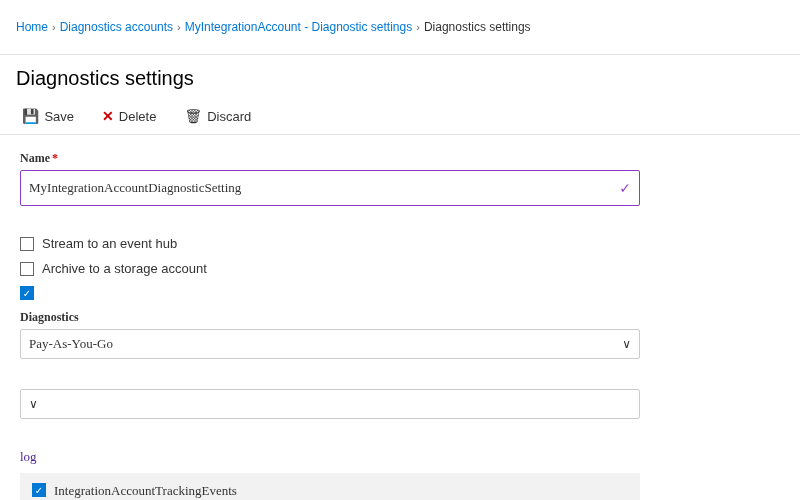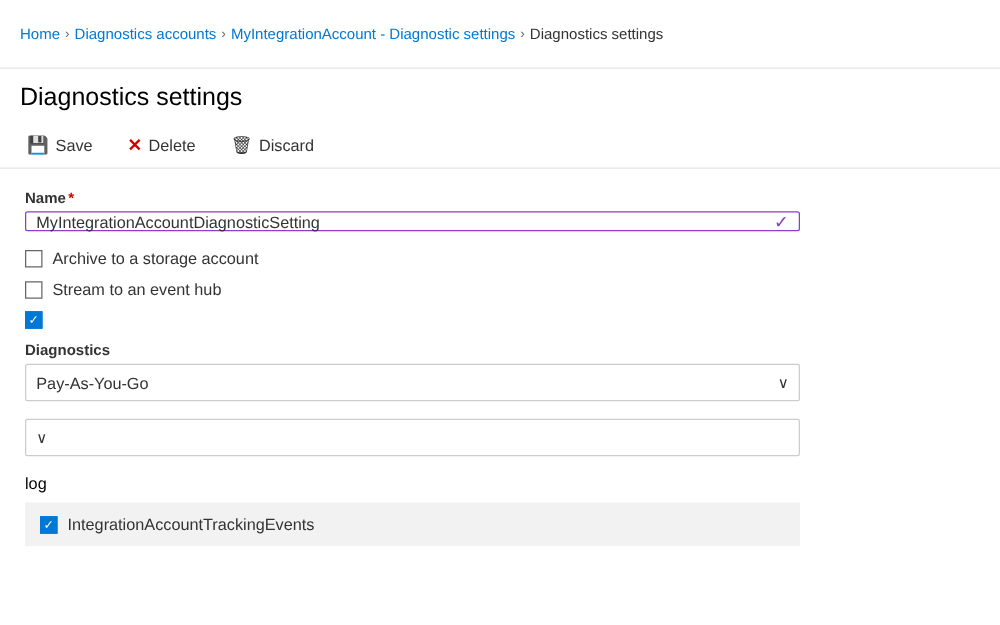--- a/index.html
+++ b/index.html
@@ -73,21 +73,22 @@
 
     
     .content {
       padding: 16px 20px;
       overflow-y: auto;
       height: calc(500px - 100px);
     }
 
     
     .field-group {
-      margin-bottom: 14px;
+      margin-bottom: 30px;
+      font-family: Liberation Serif, serif;
     }
     .field-label {
       font-size: 12px;
       font-weight: 600;
       margin-bottom: 4px;
       color: #333;
     }
     .field-label .required {
       color: #c00;
       margin-left: 2px;
@@ -97,21 +98,21 @@
       max-width: 620px;
       border: 1px solid #8b3fc8;
       border-radius: 2px;
       padding: 5px 8px;
       font-size: 13px;
       color: #333;
       outline: none;
       display: flex;
       align-items: center;
       justify-content: space-between;
-      height: 16px;
+      height: 36px;
       background: #fff;
     }
     .text-input-inner {
       display: flex;
       align-items: center;
       justify-content: space-between;
       width: 100%;
     }
     .text-input-checkmark {
       color: #8b3fc8;
@@ -163,32 +164,32 @@
     }
     .dropdown-chevron {
       color: #333;
       font-size: 12px;
     }
 
     
     .log-section-label {
       font-size: 13px;
       font-weight: 400;
-      color: #000000;
+      color: #4c1d95;
       margin-bottom: 8px;
     }
     .log-table {
       background: #f2f2f2;
       border: none;
       max-width: 620px;
       padding: 10px 12px;
     }
     .log-row {
       display: flex;
-      align-items: flex-end;
+      align-items: flex-start;
       gap: 8px;
     }
   </style>
 </head>
 <body>
 
 <div class="breadcrumb">
   <span class="breadcrumb-item">Home</span>
   <span class="breadcrumb-separator">›</span>
   <span class="breadcrumb-item">Diagnostics accounts</span>
@@ -224,26 +225,26 @@
     <div class="text-input">
       <div class="text-input-inner">
         <span>MyIntegrationAccountDiagnosticSetting</span>
         <span class="text-input-checkmark">✓</span>
       </div>
     </div>
   </div>
 
   <div class="checkbox-row">
     <div class="checkbox-box"></div>
-    <span>Archive to a storage account</span>
+    <span>Stream to an event hub</span>
   </div>
 
   <div class="checkbox-row">
     <div class="checkbox-box"></div>
-    <span>Stream to an event hub</span>
+    <span>Archive to a storage account</span>
   </div>
 
   <div class="checkbox-row">
     <div class="checkbox-box checked"></div>
   </div>
 
   <div class="field-group">
     <div class="field-label">Diagnostics</div>
     <div class="dropdown-wrapper">
       <span>Pay-As-You-Go</span>

